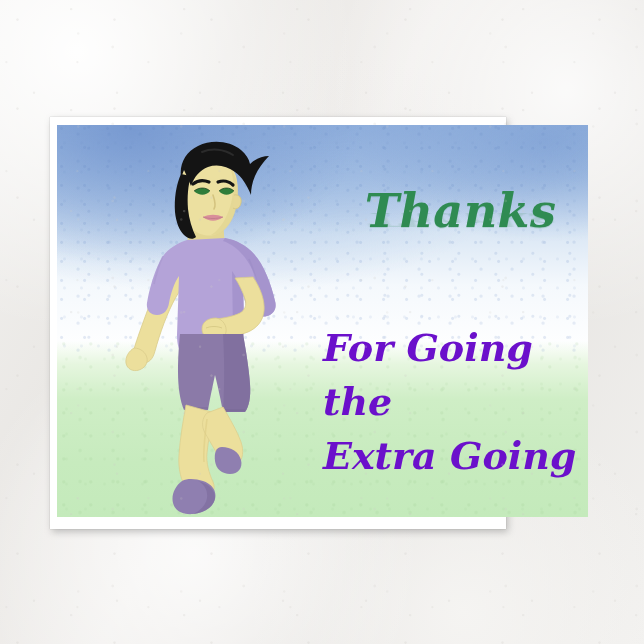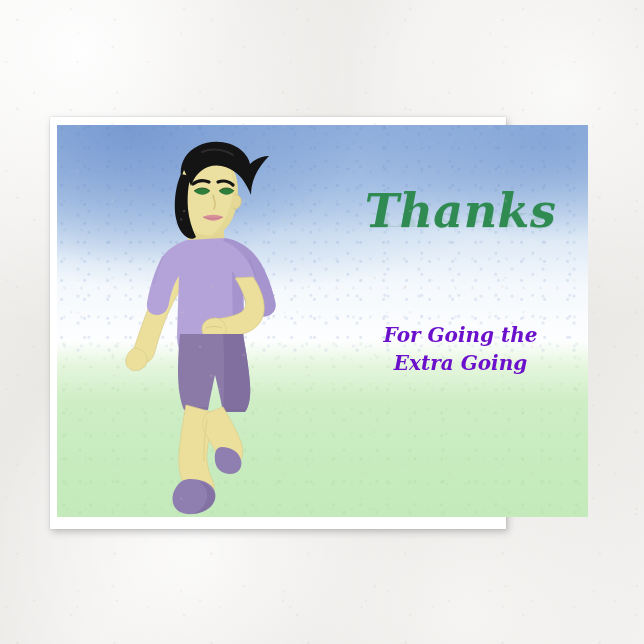--- a/index.html
+++ b/index.html
@@ -163,25 +163,24 @@
     color: rgba(47,139,82,0.16);
     transform: scaleY(-0.42);
     transform-origin: top center;
     filter: blur(1.1px);
   }
   #subtitle-text {
     position: absolute;
     left: -4%;
     top: 50%;
     width: 108%;
-    text-align: center;
     font-family: "DejaVu Serif", "Liberation Serif", serif;
     font-style: italic;
     font-weight: 700;
-    font-size: 20px;
+    font-size: 38px;
     line-height: 1.42;
     color: #6b10cb;
   }
   #subtitle-text .line { display: block; }
 </style>
 </head>
 <body>
 
 <div id="stage">
 

